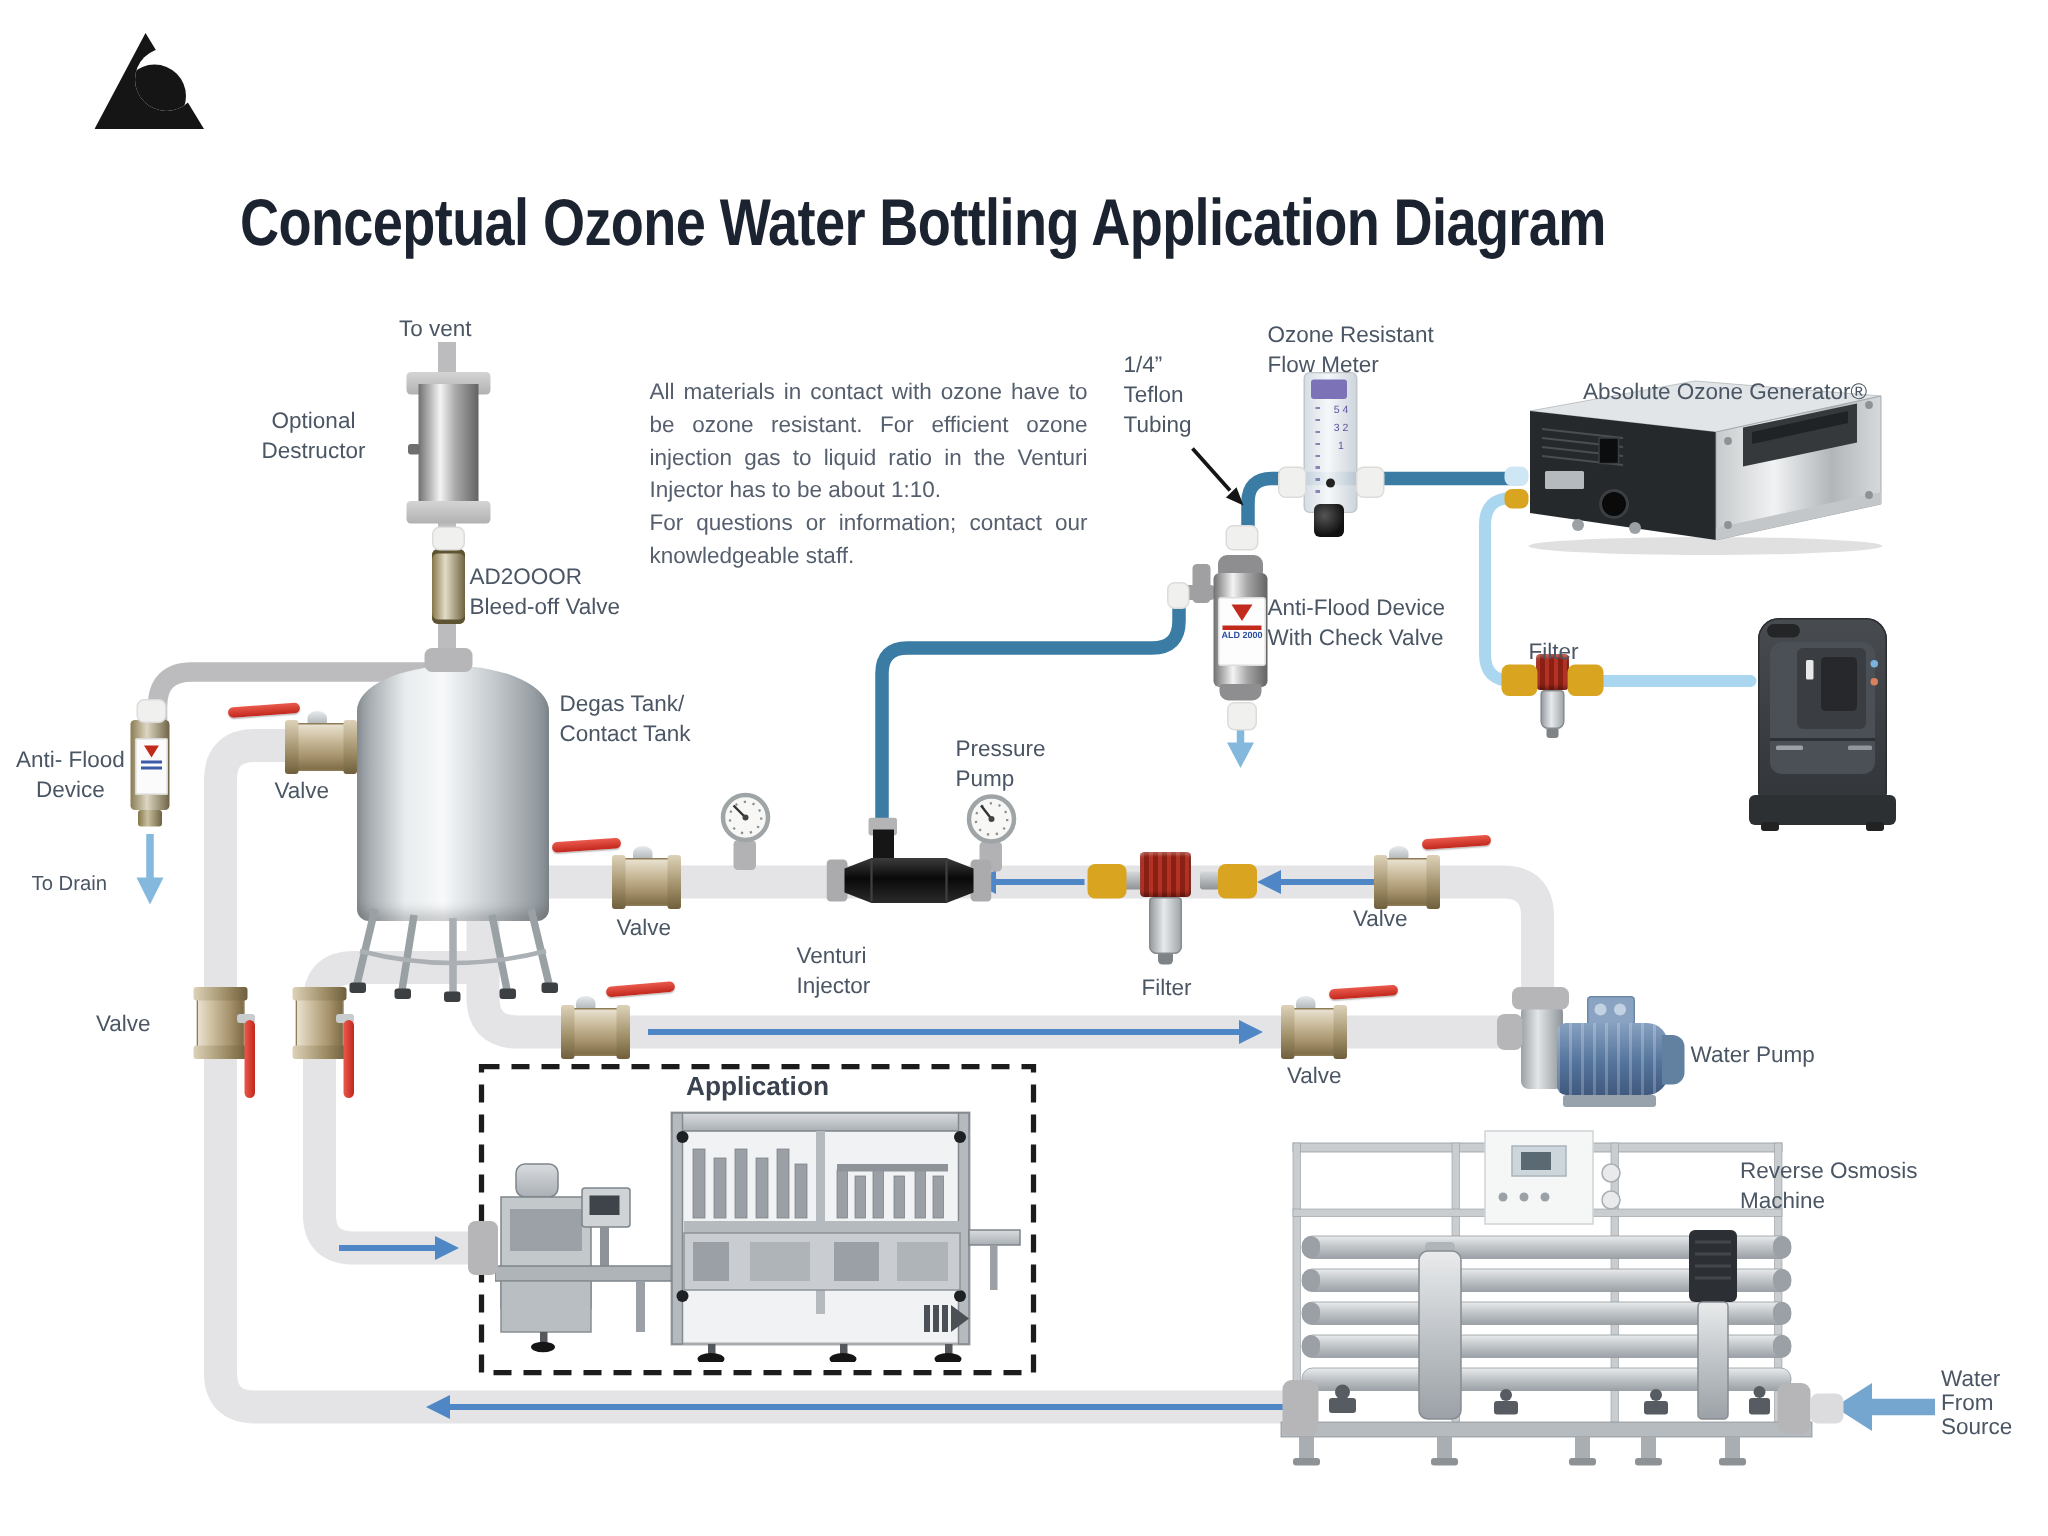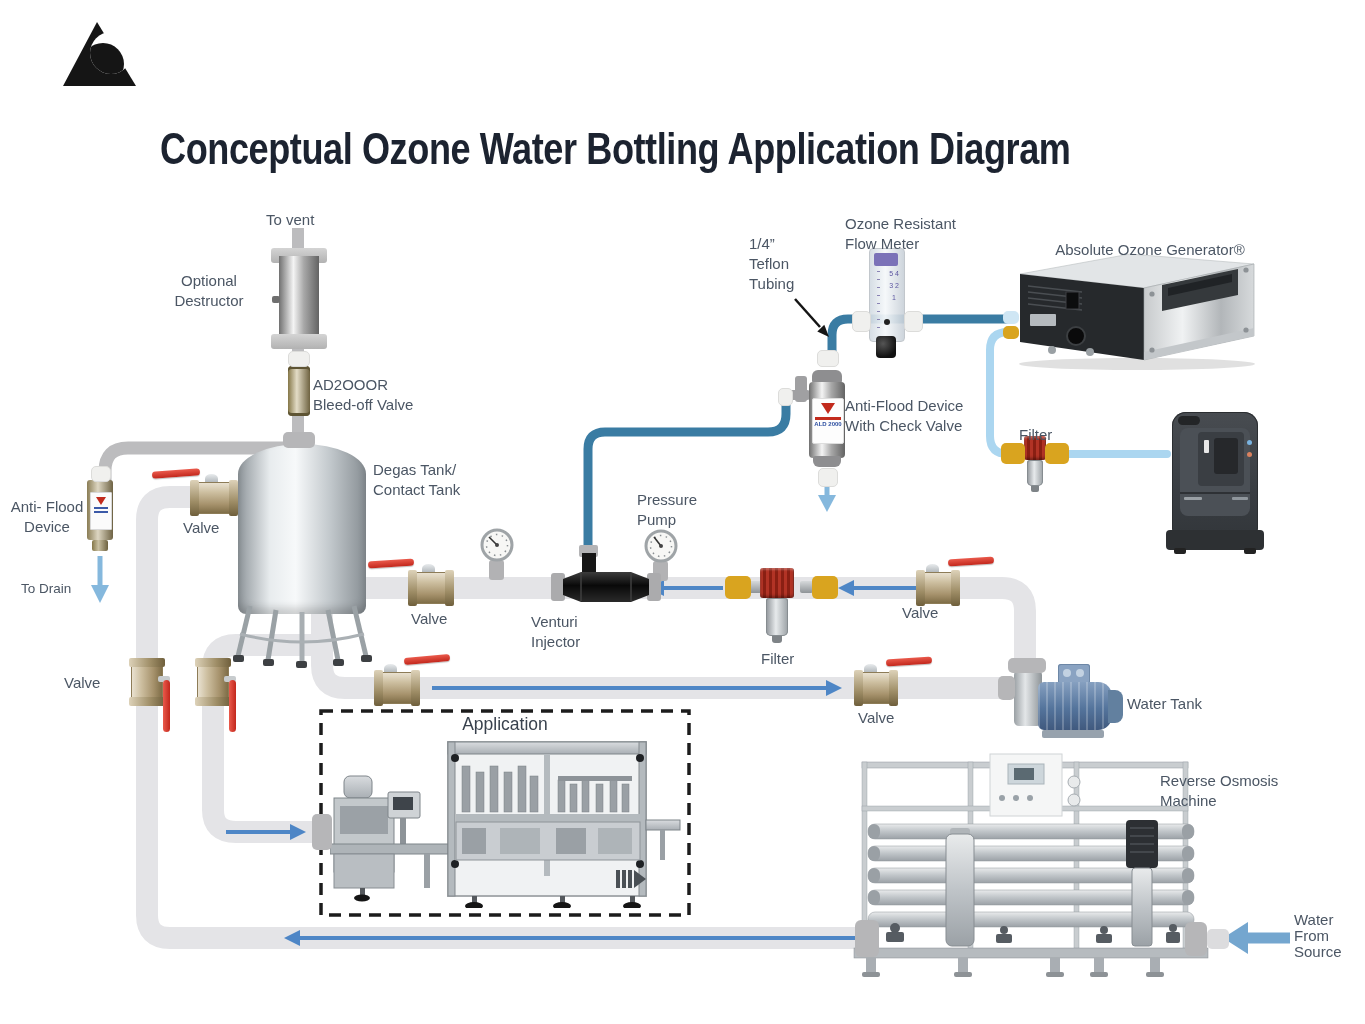--- a/index.html
+++ b/index.html
@@ -100,20 +100,22 @@
           </clipPath>
         </defs>
       <polygon points="34,0 73,64 0,64" fill="#151515"></polygon>
       <circle cx="48" cy="31" r="21" fill="#ffffff"></circle>
       <circle cx="40" cy="42" r="21" fill="#151515" clip-path="url(#lc)"></circle>
     </svg>
   </div>
 
   <div id="title">Conceptual Ozone Water Bottling Application Diagram</div>
 
+  <div id="note-body">All materials in contact with ozone have to be ozone resistant. For efficient ozone injection gas to liquid ratio in the Venturi Injector has to be about 1:10.
+For questions or information; contact our knowledgeable staff.</div>
 
   <div class="lbl" style="left:266px;top:210px;">To vent</div>
   <div class="lbl ctr" style="left:166px;top:271px;width:86px;">Optional
 Destructor</div>
   <div class="cap" style="left:271px;top:248px;width:56px;height:15px;"></div>
   <div class="comp metal" style="left:279px;top:256px;width:40px;height:82px;"></div>
   <div class="comp" style="left:272px;top:296px;width:8px;height:7px;background:#6f6f6f;border-radius:2px;"></div>
   <div class="cap" style="left:271px;top:334px;width:56px;height:15px;"></div>
   <div class="fit fitw" style="left:288px;top:351px;width:20px;height:14px;"></div>
   <div class="comp" style="left:288px;top:366px;width:22px;height:50px;border-radius:4px;background:linear-gradient(90deg,#857748,#e3dcc6 40%,#6e6240);box-shadow:inset 0 3px 0 #5e5433, inset 0 -3px 0 #5e5433;"></div>
@@ -195,21 +197,21 @@
       </linearGradient>
     </defs>
     <rect x="28" y="0" width="19" height="12" rx="2" fill="#b4b4b6"></rect>
     <rect x="31" y="8" width="14" height="24" fill="#161616"></rect>
     <rect x="0" y="28" width="14" height="28" rx="3" fill="#ababad"></rect>
     <rect x="96" y="28" width="14" height="28" rx="3" fill="#ababad"></rect>
     <polygon points="12,34 30,27 80,27 98,34 98,50 80,57 30,57 12,50" fill="url(#vg)"></polygon>
     <line x1="30" y1="28" x2="30" y2="56" stroke="#3f3f3f" stroke-width="1.5"></line>
     <line x1="80" y1="28" x2="80" y2="56" stroke="#3f3f3f" stroke-width="1.5"></line>
   </svg>
-  <div class="lbl" style="left:531px;top:612px;">Venturi
+  <div class="lbl" style="left:531px;top:628px;">Venturi
 Injector</div>
 
   <div class="fitg fit" style="left:725px;top:576px;width:26px;height:23px;"></div>
   <div class="fitg fit" style="left:812px;top:576px;width:26px;height:23px;"></div>
   <div class="comp" style="left:749px;top:581px;width:13px;height:12px;background:linear-gradient(180deg,#d6d9db,#8e9397);border-radius:2px;"></div>
   <div class="comp" style="left:800px;top:581px;width:13px;height:12px;background:linear-gradient(180deg,#d6d9db,#8e9397);border-radius:2px;"></div>
   <div class="fcap" style="left:760px;top:568px;width:34px;height:30px;"></div>
   <div class="fbowl" style="left:766px;top:598px;width:22px;height:38px;"></div>
   <div class="comp" style="left:772px;top:636px;width:10px;height:7px;background:#7e8387;border-radius:0 0 3px 3px;"></div>
   <div class="lbl" style="left:761px;top:649px;">Filter</div>
@@ -257,21 +259,21 @@
       <div style="width:0;height:0;border-left:7px solid transparent;border-right:7px solid transparent;border-top:11px solid #c22a1c;margin:4px auto 0;position:relative;"></div>
       <div style="margin:3px 2px 0;height:3px;background:#c22a1c;"></div>
       <div class="tinytxt" style="position:static;margin-top:1px;">ALD 2000</div>
     </div>
   </div>
   <div class="comp" style="left:813px;top:456px;width:28px;height:11px;background:#8e8e90;border-radius:2px 2px 6px 6px;"></div>
   <div class="fit fitw" style="left:818px;top:468px;width:18px;height:17px;"></div>
   <div class="lbl" style="left:845px;top:396px;">Anti-Flood Device
 With Check Valve</div>
 
-  <div class="lbl ctr" style="left:1040px;top:240px;width:220px;">Absolute Ozone Generator®</div>
+  <div class="lbl ctr" style="left:1040px;top:252px;width:220px;">Absolute Ozone Generator®</div>
   <div class="fit" style="left:1003px;top:311px;width:16px;height:13px;background:#cfe6f4;"></div>
   <div class="fit fitg" style="left:1003px;top:326px;width:16px;height:13px;"></div>
   <svg class="comp" style="left:1012px;top:248px;" width="250" height="124">
     <defs>
       <linearGradient id="steelH" x1="0" y1="0" x2="1" y2="0">
         <stop offset="0" stop-color="#c7cacc"></stop>
           <stop offset=".35" stop-color="#f0f2f3"></stop>
           <stop offset=".7" stop-color="#b2b6b9"></stop>
           <stop offset="1" stop-color="#d7dadc"></stop>
       </linearGradient>
@@ -329,26 +331,26 @@
   <div class="comp" style="left:1014px;top:670px;width:28px;height:56px;background:linear-gradient(90deg,#9aa0a4,#e3e6e8 40%,#8d9397);border-radius:5px;"></div>
   <div class="comp" style="left:1058px;top:664px;width:32px;height:20px;background:#8aa3c2;border-radius:3px;box-shadow:inset 0 0 0 1px #6d87a6;">
     <div style="position:absolute;left:5px;top:5px;width:8px;height:8px;background:#c3d2e2;border-radius:50%;"></div>
     <div style="position:absolute;left:18px;top:5px;width:8px;height:8px;background:#c3d2e2;border-radius:50%;"></div>
   </div>
   <div class="comp" style="left:1038px;top:682px;width:74px;height:48px;background:linear-gradient(180deg,#86a0c0,#54749c 55%,#40597e);border-radius:6px 14px 14px 6px;">
     <div style="position:absolute;inset:0;background:repeating-linear-gradient(90deg,rgba(255,255,255,.22) 0 2px,transparent 2px 8px);border-radius:inherit;"></div>
   </div>
   <div class="comp" style="left:1108px;top:690px;width:15px;height:33px;background:#62809f;border-radius:0 8px 8px 0;"></div>
   <div class="comp" style="left:1042px;top:730px;width:62px;height:8px;background:#97a2ad;border-radius:2px;"></div>
-  <div class="lbl" style="left:1127px;top:694px;">Water Tank</div>
+  <div class="lbl" style="left:1127px;top:694px;">Water Pump</div>
 
   <svg class="comp" style="left:318px;top:708px;z-index:2;" width="374" height="210">
     <rect x="3" y="3" width="368" height="204" fill="none" stroke="#1c1c1c" stroke-width="3.5" stroke-dasharray="12 8"></rect>
   </svg>
-  <div class="lbl ctr" style="left:320px;top:713px;width:370px;font-weight:normal;font-size:17.5px;color:#39424e;">Application</div>
+  <div class="lbl ctr" style="left:320px;top:713px;width:370px;font-weight:bold;font-size:17.5px;color:#39424e;">Application</div>
   <div class="fit" style="left:312px;top:814px;width:20px;height:36px;"></div>
   <svg class="comp" style="left:330px;top:736px;" width="352" height="172">
     <defs>
       <linearGradient id="mach" x1="0" y1="0" x2="0" y2="1">
         <stop offset="0" stop-color="#d9dcdf"></stop>
           <stop offset="1" stop-color="#a9afb4"></stop>
       </linearGradient>
     </defs>
 
     <rect x="14" y="40" width="28" height="22" rx="6" fill="url(#mach)" stroke="#7e858a"></rect>

